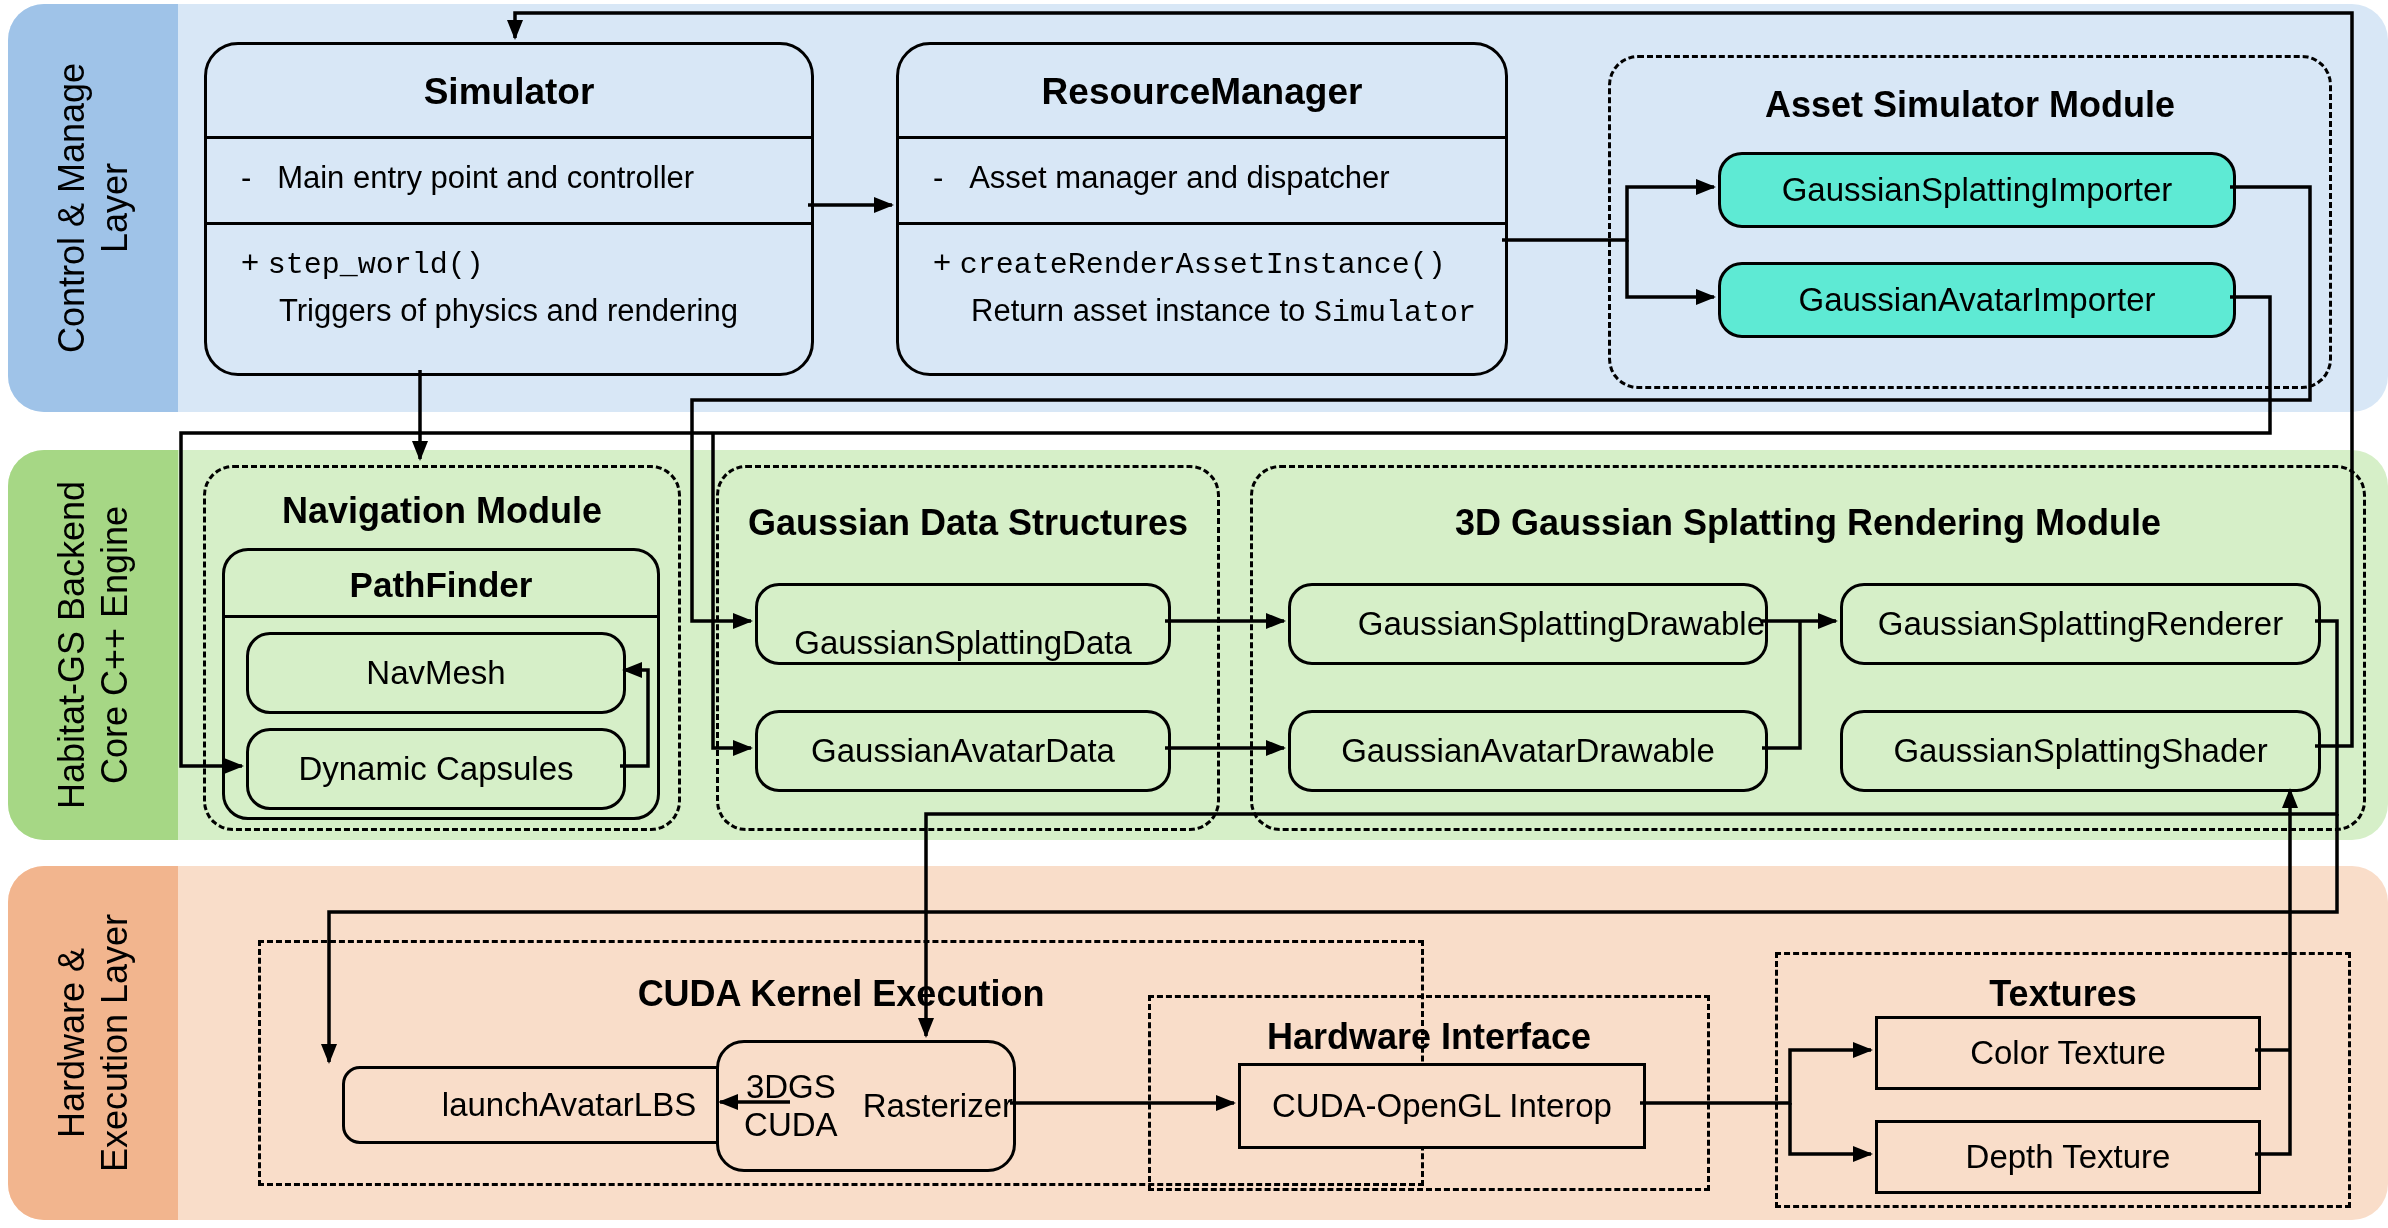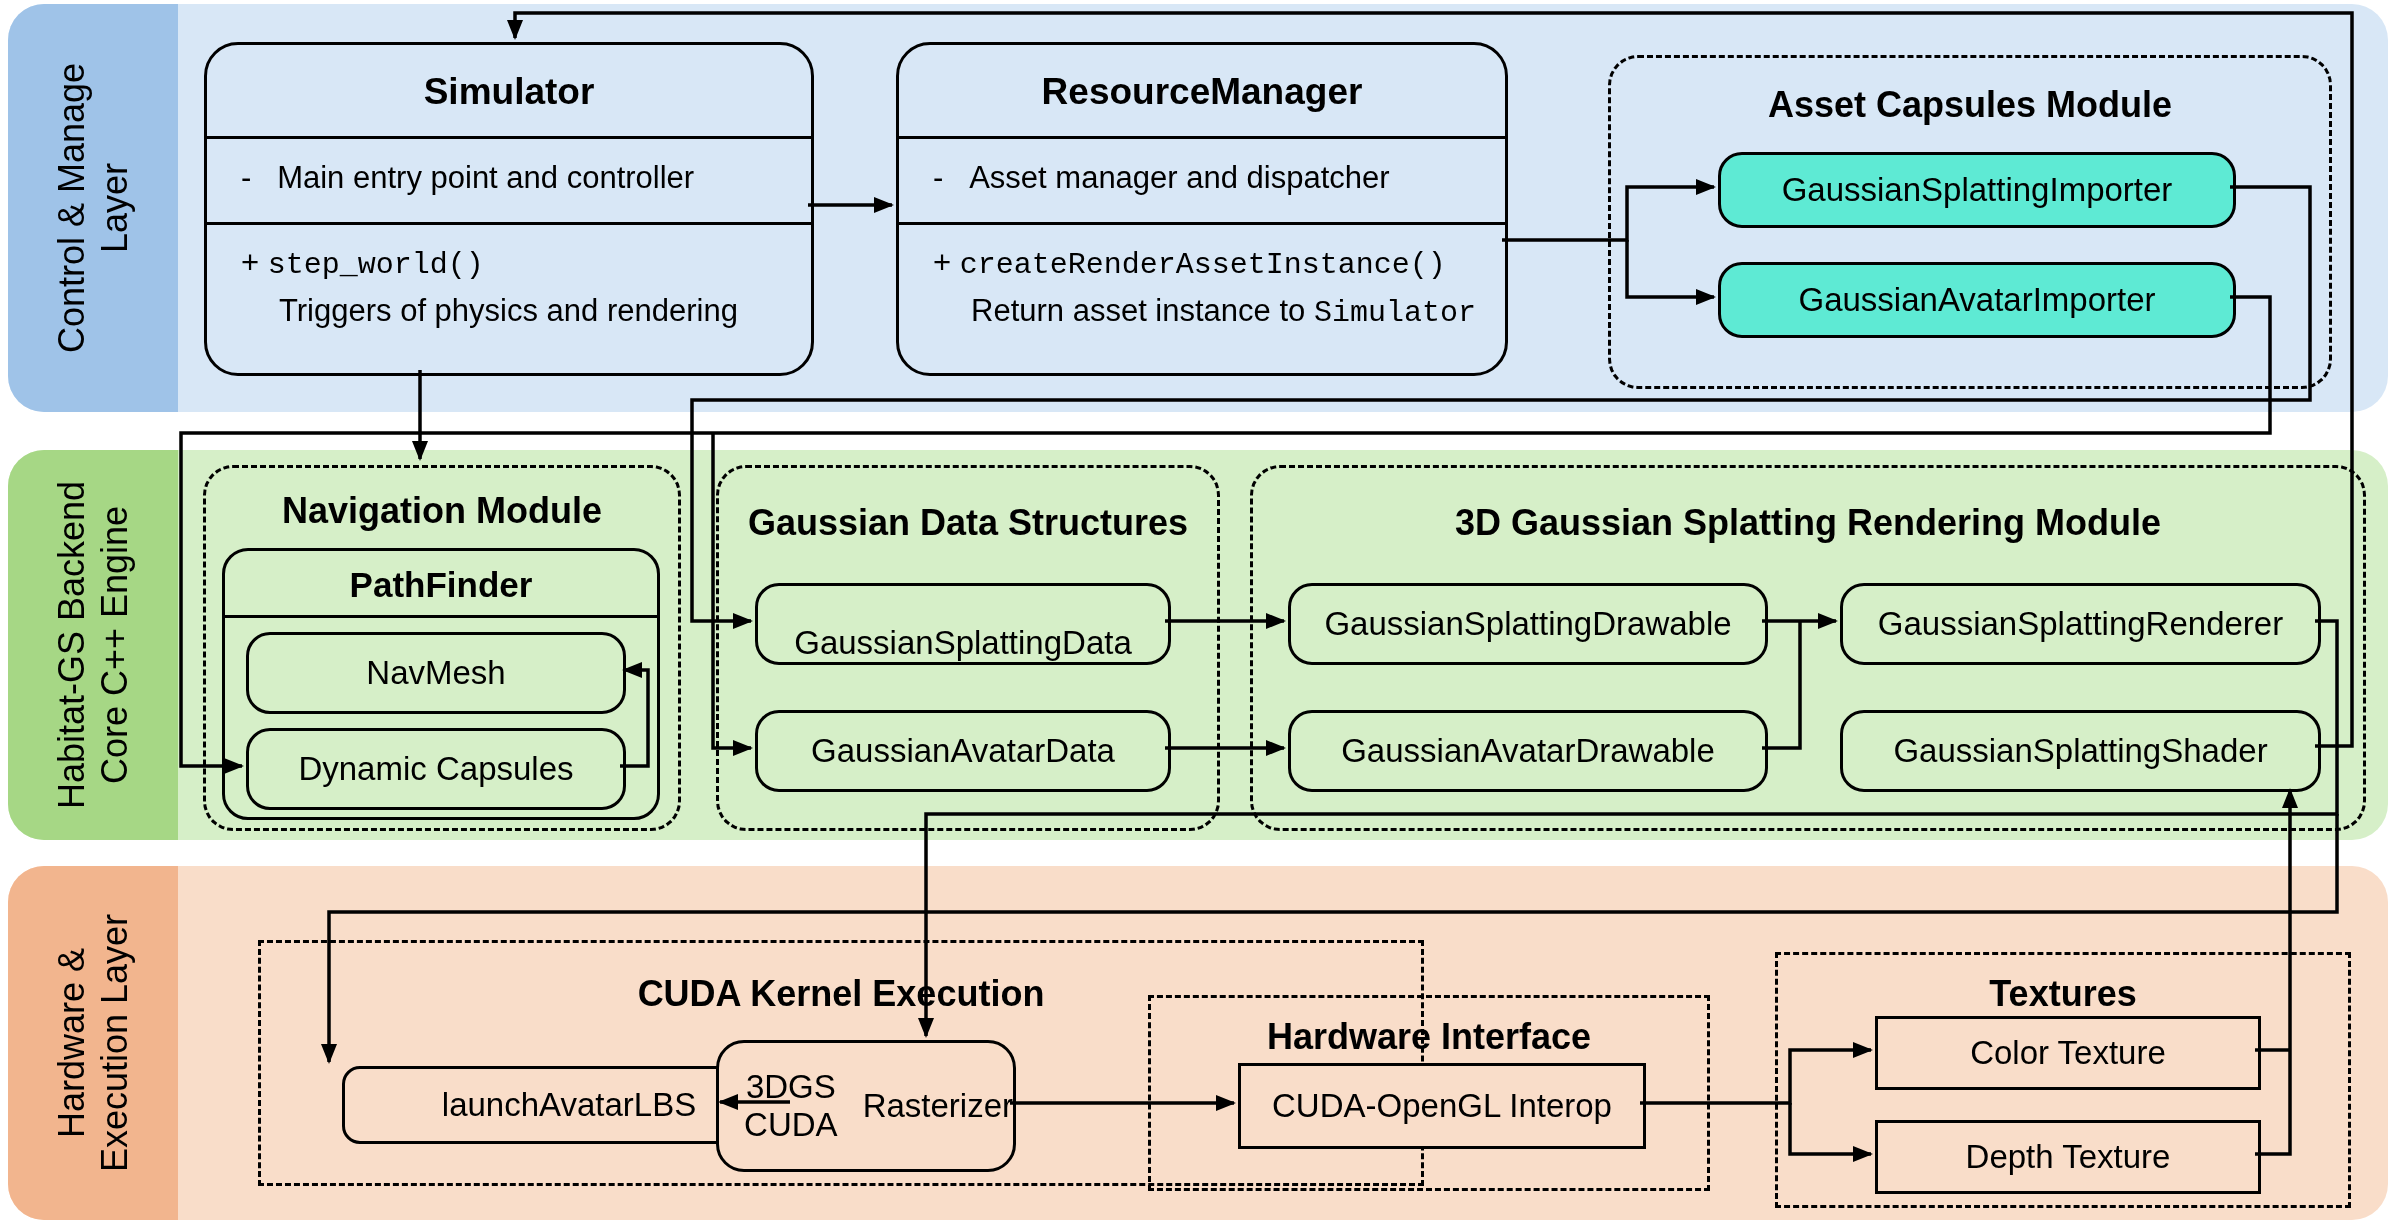--- a/index.html
+++ b/index.html
@@ -70,21 +70,21 @@
   <div class="sep" style="top:177px;"></div>
   <div class="row" style="left:34px;top:200px;">
     <span>+</span>&nbsp;<span class="mono">createRenderAssetInstance()</span>
   </div>
   <div class="row" style="left:72px;top:248px;">
     <span>Return asset instance to </span><span class="mono">Simulator</span>
   </div>
 </div>
 
 <div class="dashmod" style="left:1608px;top:55px;width:718px;height:328px;">
-  <div class="modtitle" style="top:26px;">Asset Capsules Module</div>
+  <div class="modtitle" style="top:26px;">Asset Simulator Module</div>
 </div>
 <div class="node n-blue" style="left:1718px;top:152px;width:512px;height:70px;">
   <span>GaussianSplattingImporter</span>
 </div>
 <div class="node n-blue" style="left:1718px;top:262px;width:512px;height:70px;">
   <span>GaussianAvatarImporter</span>
 </div>
 
 <div class="dashmod" style="left:203px;top:465px;width:472px;height:360px;">
   <div class="modtitle" style="top:22px;">Navigation Module</div>
@@ -106,21 +106,21 @@
 <div class="node n-green" style="left:755px;top:583px;width:410px;height:76px;align-items:flex-end;">
   <span>GaussianSplattingData</span>
 </div>
 <div class="node n-green" style="left:755px;top:710px;width:410px;height:76px;">
   <span>GaussianAvatarData</span>
 </div>
 
 <div class="dashmod" style="left:1250px;top:465px;width:1110px;height:360px;">
   <div class="modtitle" style="top:34px;">3D Gaussian Splatting Rendering Module</div>
 </div>
-<div class="node n-green" style="left:1288px;top:583px;width:474px;height:76px;">
+<div class="node n-green" style="left:1288px;top:583px;width:474px;height:76px;justify-content:flex-end;">
   <span>GaussianSplattingDrawable</span>
 </div>
 <div class="node n-green" style="left:1288px;top:710px;width:474px;height:76px;">
   <span>GaussianAvatarDrawable</span>
 </div>
 <div class="node n-green" style="left:1840px;top:583px;width:475px;height:76px;">
   <span>GaussianSplattingRenderer</span>
 </div>
 <div class="node n-green" style="left:1840px;top:710px;width:475px;height:76px;">
   <span>GaussianSplattingShader</span>

